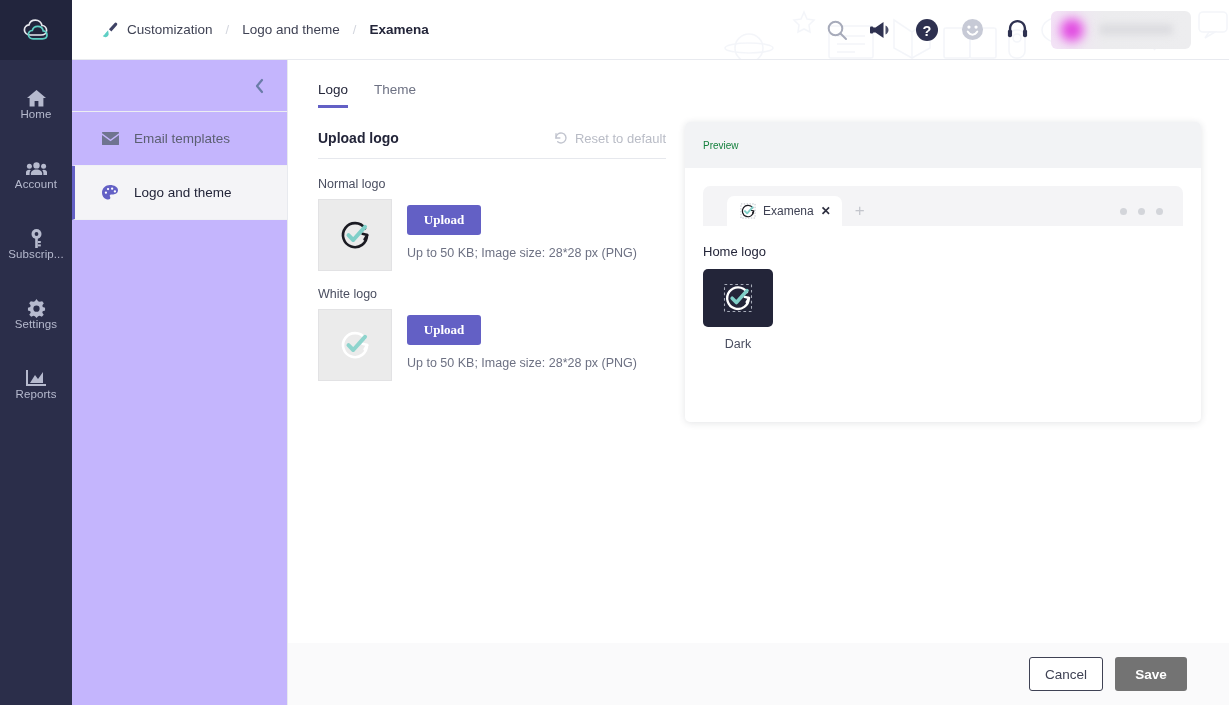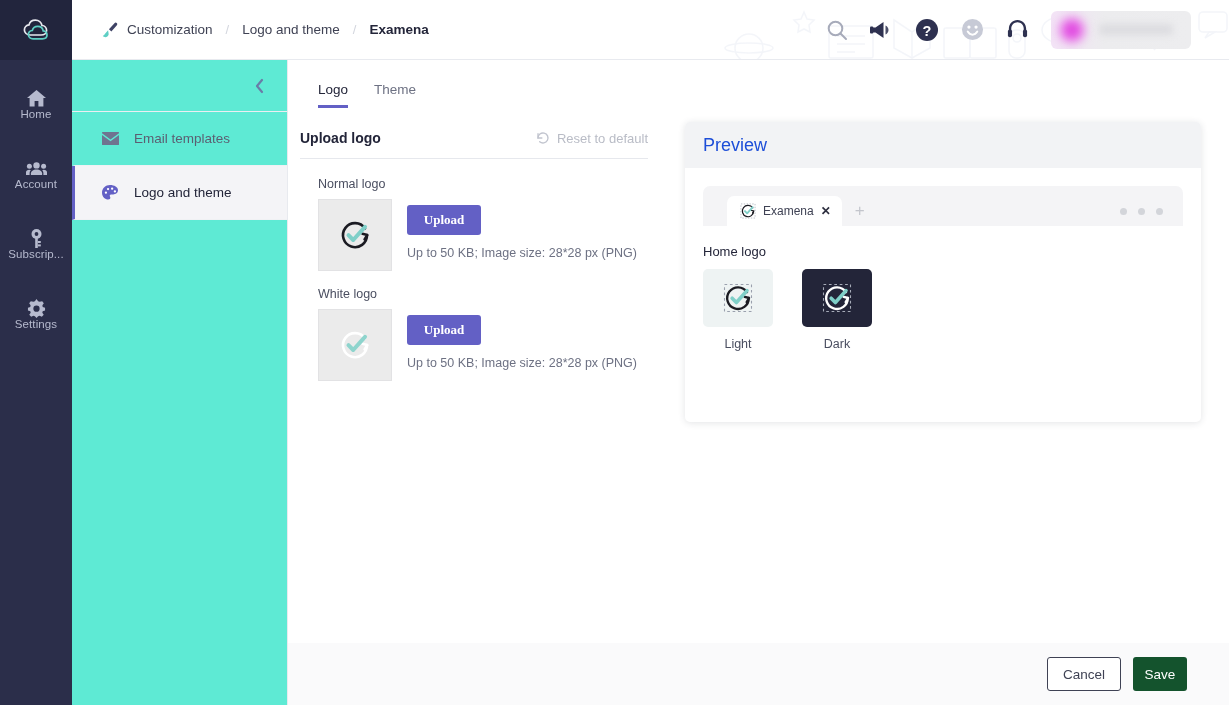--- a/index.html
+++ b/index.html
@@ -75,21 +75,21 @@
   }
   .user-chip::after {
     content: ""; position: absolute; left: 48px; top: 13px;
     width: 74px; height: 11px; border-radius: 4px;
     background: #dcdce0; filter: blur(3.5px);
   }
 
   
   .subnav {
     position: absolute; left: 72px; top: 60px; width: 216px; height: 645px;
-    background: #5eead4; border-right: 1px solid #e8eaef;
+    background: #c4b5fd; border-right: 1px solid #e8eaef;
   }
   .subnav-top {
     height: 52px; display: flex; align-items: center; justify-content: flex-end;
     padding-right: 22px; border-bottom: 1px solid #eceef2;
   }
   .collapse-btn { cursor: pointer; display: flex; align-items: center; }
   .subnav-item {
     height: 54px; display: flex; align-items: center; gap: 15px;
     padding-left: 27px; cursor: pointer; border-left: 3px solid transparent;
     border-bottom: 1px solid #f0f1f4;
@@ -114,21 +114,21 @@
   .tabs { display: flex; gap: 26px; padding: 22px 0 0 30px; }
   .tab {
     font-size: 13.5px; color: #6d7183; padding-bottom: 8px; cursor: pointer;
     border-bottom: 3px solid transparent;
     text-align: right;
   }
   .tab.active { color: #232539; border-bottom: 3px solid #6360c5; }
 
   .section-head {
     display: flex; align-items: center; justify-content: space-between;
-    margin: 22px 30px 0 12px; width: 348px;
+    margin: 22px 30px 0 30px; width: 348px;
     padding-bottom: 12px; border-bottom: 1px solid #e6e8ed;
   }
   .section-title { font-size: 14px; color: #232539; font-weight: 600; }
   .reset-btn {
     display: flex; align-items: center; gap: 7px;
     font-size: 13px; color: #b9bcc6; cursor: pointer;
   }
 
   .logo-block { margin: 18px 0 0 30px; }
   .logo-block + .logo-block { margin-top: 16px; }
@@ -151,21 +151,21 @@
     position: absolute; left: 397px; top: 62px;
     width: 516px; height: 300px;
     background: #ffffff; border-radius: 5px;
     box-shadow: 0 1px 7px rgba(40,44,63,.13);
     overflow: hidden;
   }
   .preview-head {
     height: 46px; background: #f2f3f5; display: flex; align-items: center;
     padding-left: 18px;
   }
-  .preview-title { font-size: 18px; color: #1d4ed8; }
+  .preview-title { font-size: 10px; color: #15803d; }
   .preview-body { padding: 18px 18px 0 18px; }
   .pv-label { font-size: 13px; color: #232539; margin-bottom: 10px; }
 
   .browser-bar {
     height: 40px; background: #f4f4f6; border-radius: 7px 7px 0 0;
     display: flex; align-items: flex-end; padding: 0 14px; position: relative;
   }
   .browser-tab {
     height: 30px; background: #ffffff; border-radius: 7px 7px 0 0;
     display: flex; align-items: center; gap: 7px; padding: 0 11px 0 13px;
@@ -193,23 +193,23 @@
     position: absolute; left: 288px; top: 643px; width: 941px; height: 62px;
     background: #fafafb; display: flex; align-items: center;
     justify-content: flex-end; gap: 12px; padding-right: 42px;
   }
   .btn-cancel {
     width: 74px; height: 34px; background: #ffffff; border: 1px solid #3f4254;
     border-radius: 3px; font-size: 13.5px; color: #3f4254; cursor: pointer;
     font-family: "Liberation Sans", sans-serif;
   }
   .btn-save {
-    width: 54px; height: 34px; background: #14532d; border: none;
+    width: 72px; height: 34px; background: #737373; border: none;
     border-radius: 3px; font-size: 13.5px; color: #ffffff; cursor: pointer;
-    font-weight: 400; font-family: "Liberation Sans", sans-serif;
+    font-weight: 700; font-family: "Liberation Sans", sans-serif;
   }
 </style>
 </head>
 <body>
 
 <div class="app">
 
   <div class="rail">
     <div class="rail-logo">
       <svg width="32" height="26" viewBox="0 0 32 26">
@@ -252,20 +252,30 @@
         <span class="ri-label">Subscrip...</span>
       </div>
       <div class="rail-item">
         <span class="ri-ico">
           <svg width="19" height="19" viewBox="0 0 20 20" fill="currentColor">
             <path d="M10 0 8.3 2.3a8 8 0 0 0-1.6.7L4 2.3 2.3 4.6l1.5 2.1a8 8 0 0 0-.3 1.7L1 9.3v2.8l2.5.9c.1.6.2 1.1.4 1.6l-1.5 2.1 2 2 2.3-1.2c.5.3 1 .5 1.6.6L10 20l1.7-1.9c.6-.1 1.1-.3 1.6-.6l2.3 1.2 2-2-1.5-2.1c.2-.5.3-1 .4-1.6l2.5-.9V9.3l-2.5-.9a8 8 0 0 0-.3-1.7l1.5-2.1L16 2.3l-2.7.7a8 8 0 0 0-1.6-.7z"></path>
             <circle cx="10" cy="10.2" r="3.3" fill="#2b2e4a"></circle>
           </svg>
         </span>
         <span class="ri-label">Settings</span>
+      </div>
+      <div class="rail-item">
+        <span class="ri-ico">
+          <svg width="20" height="16" viewBox="0 0 20 16" fill="currentColor">
+            <rect x="0" y="0" width="2" height="16"></rect>
+              <rect x="0" y="14" width="20" height="2"></rect>
+            <path d="M4 13 9 5l3 4 5-7v11z"></path>
+          </svg>
+        </span>
+        <span class="ri-label">Reports</span>
       </div>
     </div>
   </div>
 
   <div class="header">
     <svg class="header-doodle" viewBox="0 0 520 60">
       <g fill="none" stroke="#e9ecf4" stroke-width="1.6">
         <circle cx="40" cy="48" r="14"></circle>
           <ellipse cx="40" cy="48" rx="24" ry="5"></ellipse>
         <path d="M95 12l3 7 7 1-5 5 1 7-6-3-6 3 1-7-5-5 7-1z"></path>
@@ -449,31 +459,20 @@
               <i></i>
                 <i></i>
                 <i></i>
             </span>
           </div>
 
           <div class="pv-label" style="margin-top:18px;">Home logo</div>
 
           <div class="home-logos">
             <div class="hl-item">
-              <div class="hl-box light">
-                <svg width="36" height="36" viewBox="0 0 40 40">
-                  <rect x="5" y="5" width="30" height="30" fill="none" stroke="#9aa0ad" stroke-width="1.2" stroke-dasharray="3 3"></rect>
-                  <path d="M30 13.5A12 12 0 1 0 32 20" fill="none" stroke="#1b1b22" stroke-width="2.6" stroke-linecap="round"></path>
-                  <path d="M29.6 24.5 32.3 20l-4.8-1.2" fill="none" stroke="#1b1b22" stroke-width="2.6" stroke-linecap="round" stroke-linejoin="round"></path>
-                  <path d="M13.5 20.2 18.2 25 30 11.8" fill="none" stroke="#7fcfc8" stroke-width="4" stroke-linecap="round" stroke-linejoin="round"></path>
-                </svg>
-              </div>
-              <span class="hl-cap">Light</span>
-            </div>
-            <div class="hl-item">
               <div class="hl-box dark">
                 <svg width="36" height="36" viewBox="0 0 40 40">
                   <rect x="5" y="5" width="30" height="30" fill="none" stroke="#a6abb8" stroke-width="1.2" stroke-dasharray="3 3"></rect>
                   <path d="M30 13.5A12 12 0 1 0 32 20" fill="none" stroke="#ffffff" stroke-width="2.6" stroke-linecap="round"></path>
                   <path d="M29.6 24.5 32.3 20l-4.8-1.2" fill="none" stroke="#ffffff" stroke-width="2.6" stroke-linecap="round" stroke-linejoin="round"></path>
                   <path d="M13.5 20.2 18.2 25 30 11.8" fill="none" stroke="#7fcfc8" stroke-width="4" stroke-linecap="round" stroke-linejoin="round"></path>
                 </svg>
               </div>
               <span class="hl-cap">Dark</span>
             </div>

